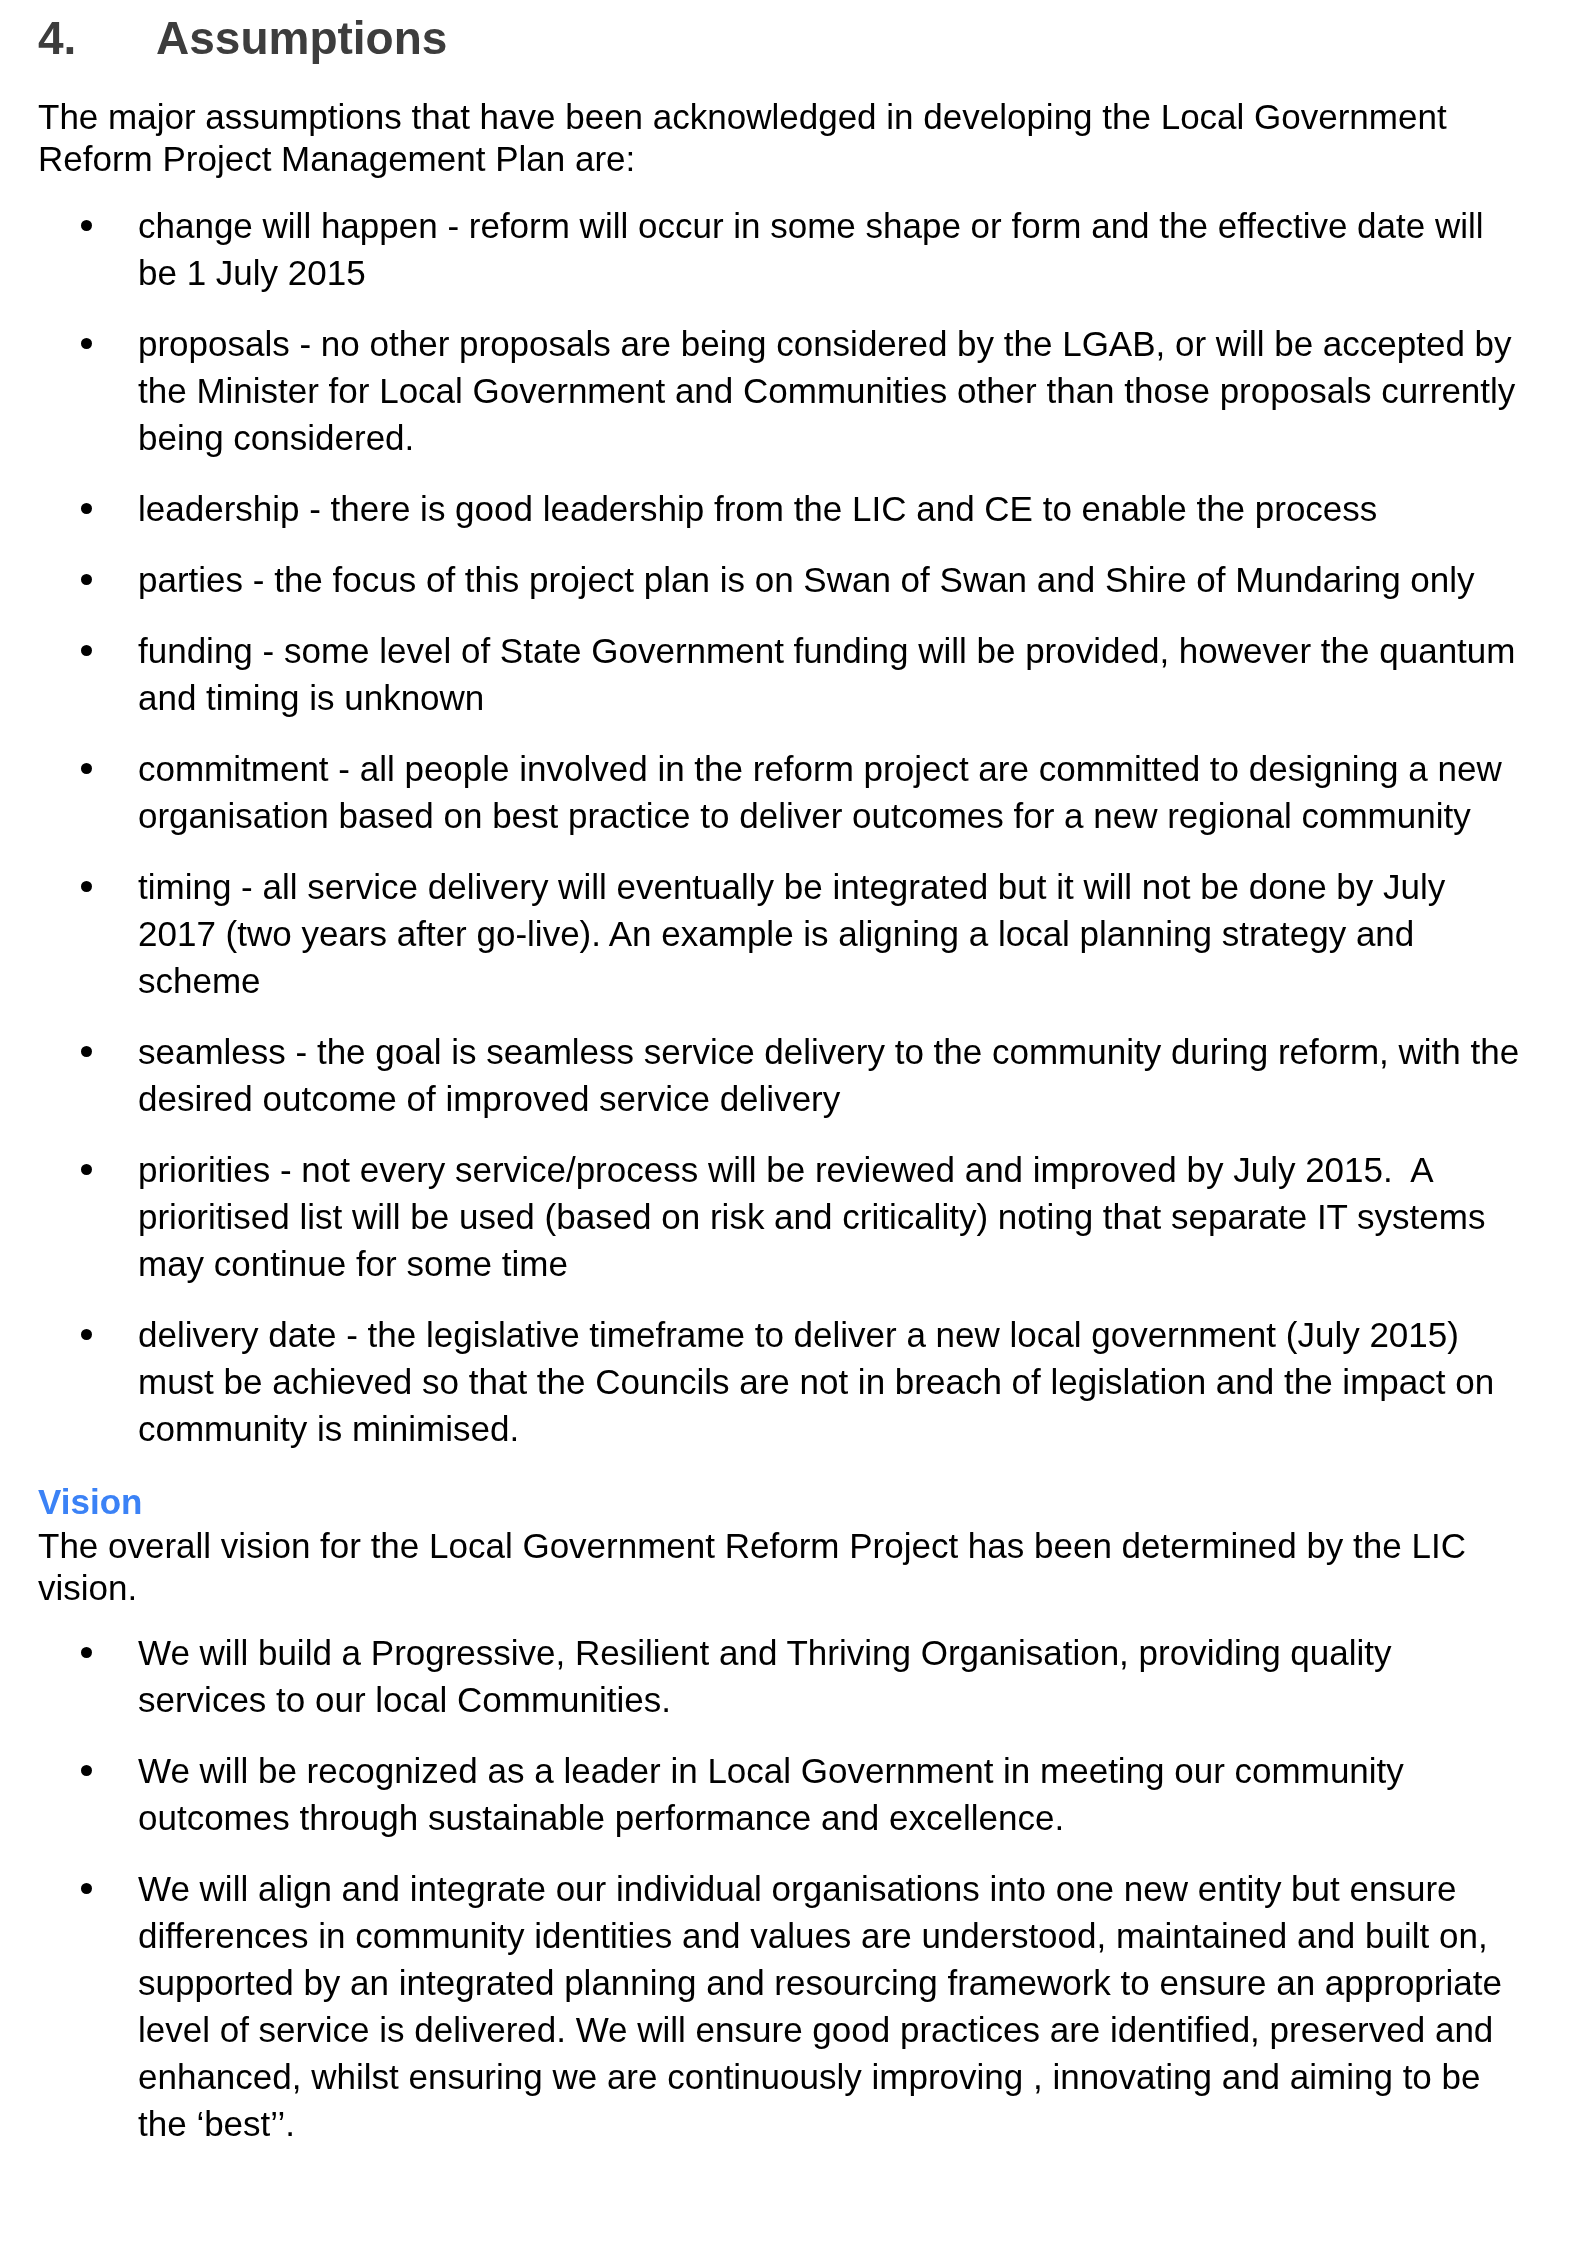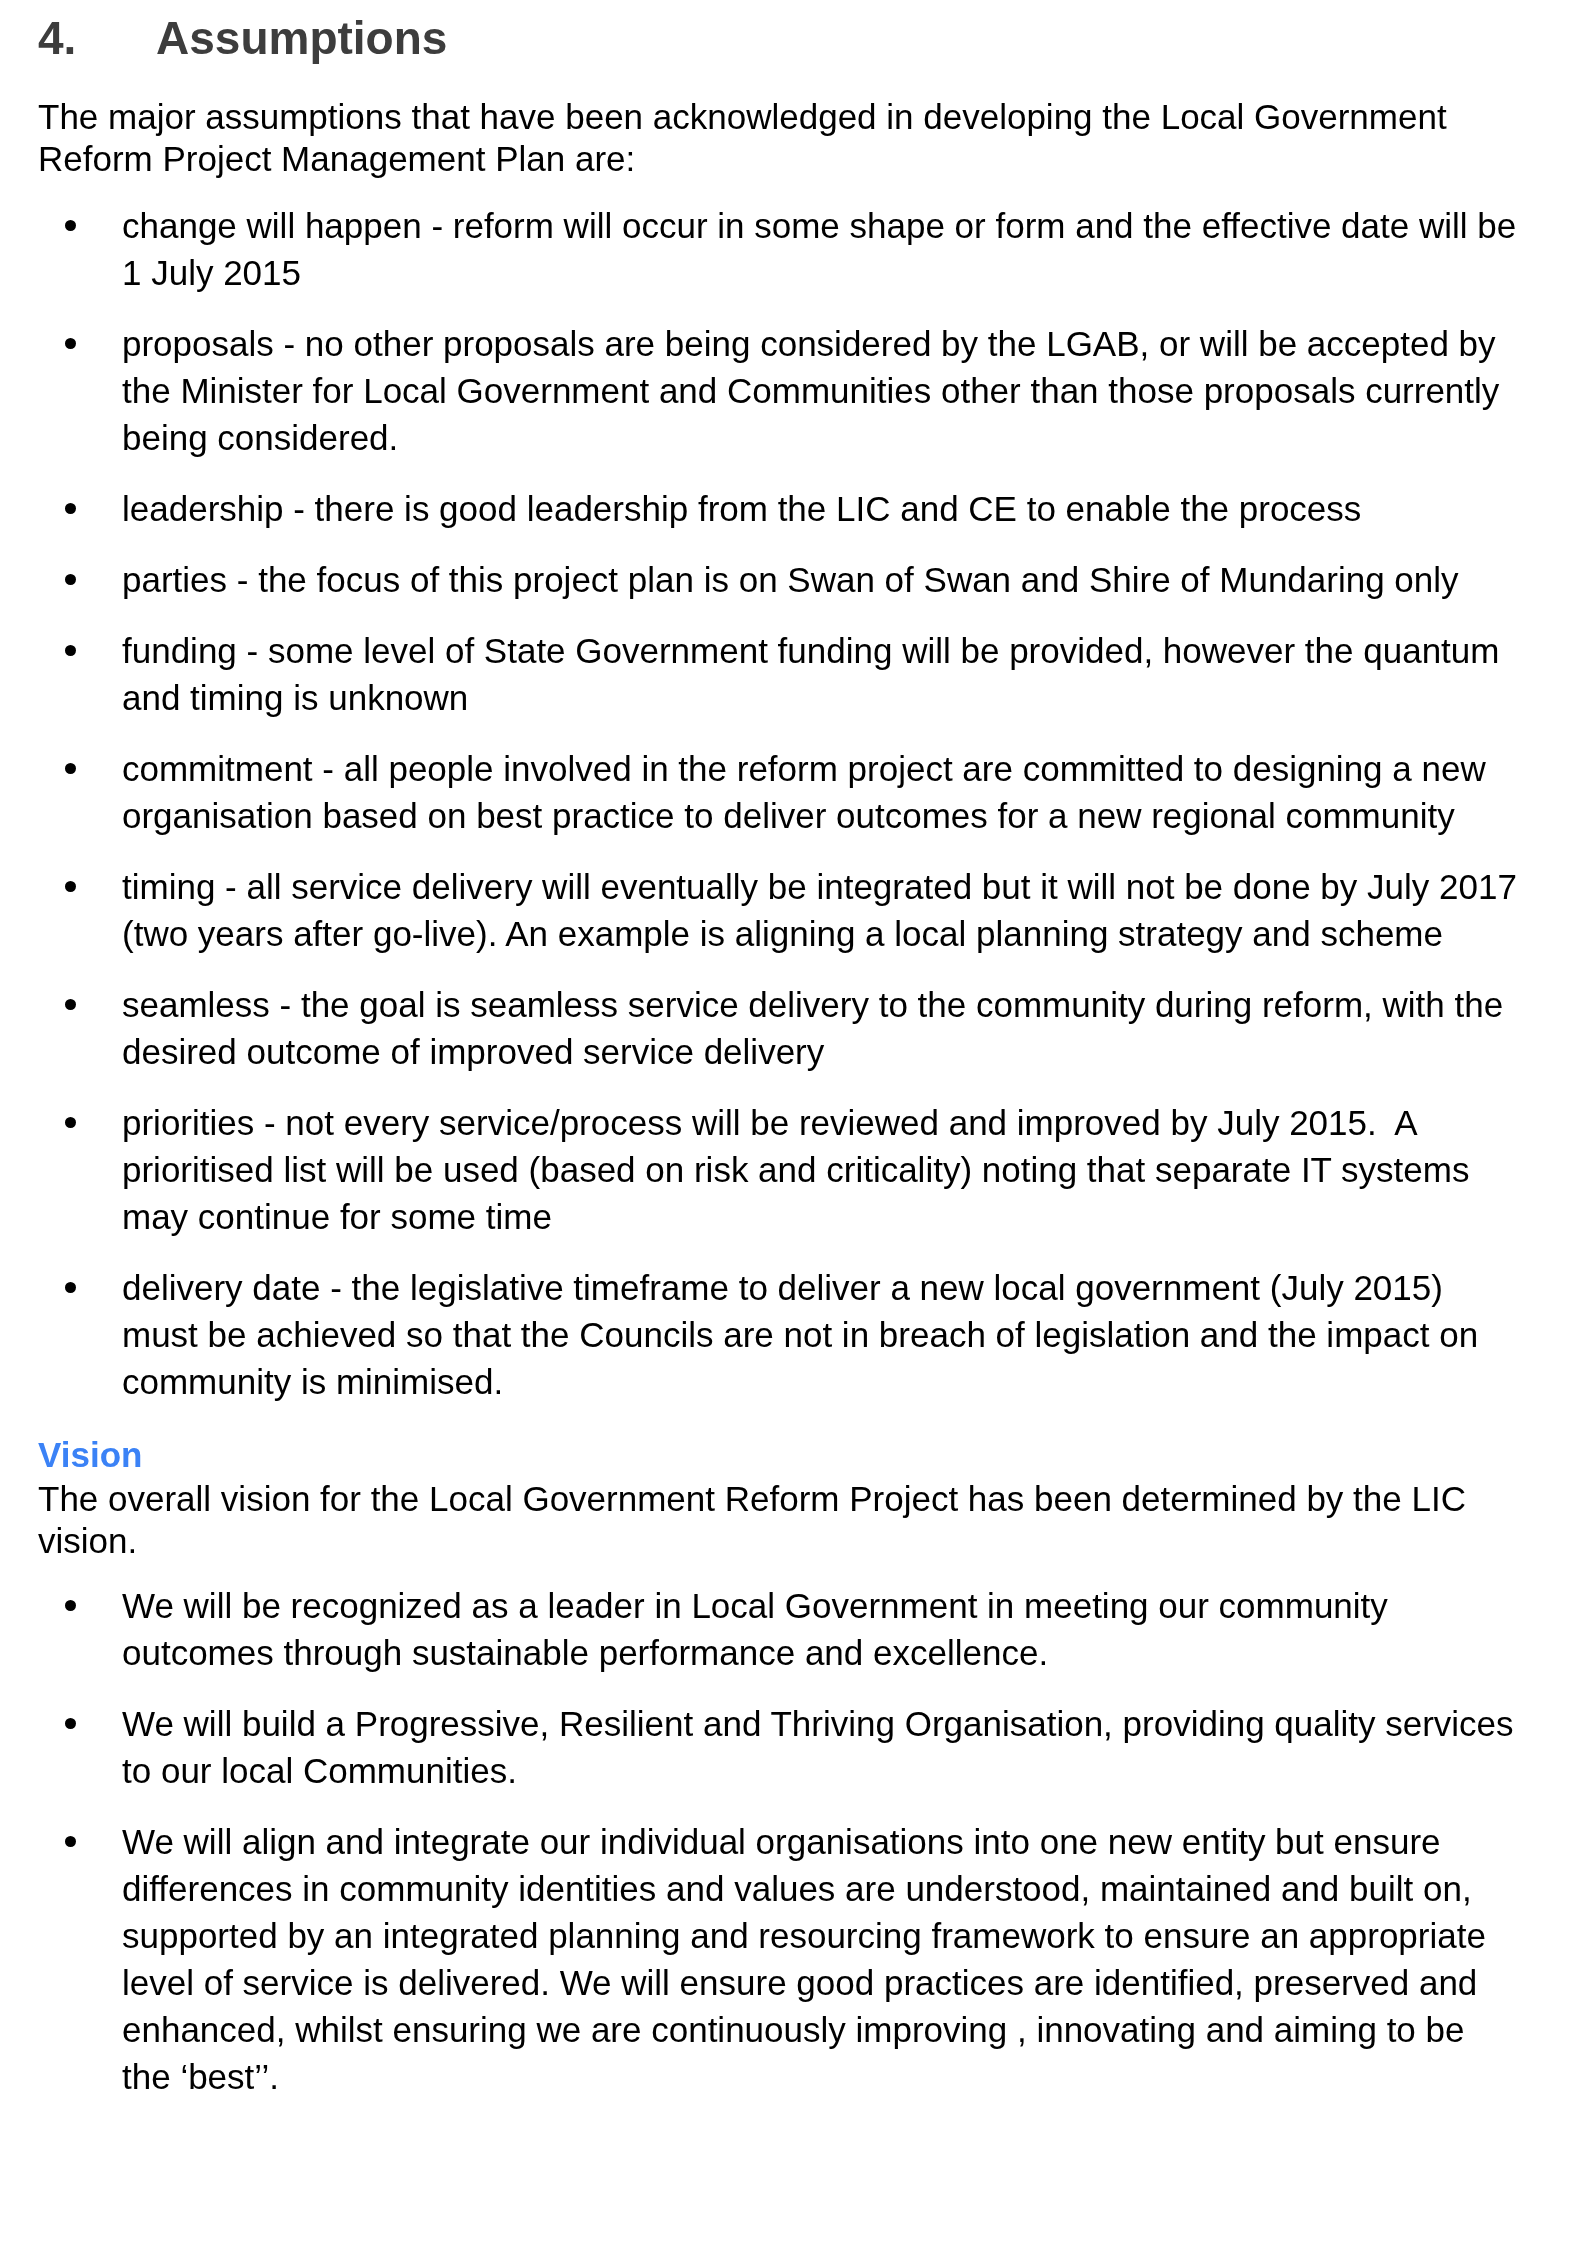--- a/index.html
+++ b/index.html
@@ -36,21 +36,21 @@
   }
   .para {
     margin: 0 0 22px 0;
     font-size: 35px;
     line-height: 42px;
     max-width: 1496px;
     white-space: pre-wrap;
   }
   .bullets {
     list-style: none;
-    margin: 0;
+    margin: 16px;
     padding: 0;
   }
   .bullet-item {
     display: flex;
     margin: 0 0 24px 0;
   }
   .bullet-item:last-child {
     margin-bottom: 0;
   }
   .dot {
@@ -138,25 +138,25 @@
     </li>
   </ul>
 
   <h2 class="vision-heading">Vision</h2>
 
   <p class="para vision-intro">The overall vision for the Local Government Reform Project has been determined by the LIC vision.</p>
 
   <ul class="bullets vision-list">
     <li class="bullet-item">
       <span class="dot"></span>
-      <span class="li-text">We will be recognized as a leader in Local Government in meeting our community outcomes through sustainable performance and excellence.</span>
+      <span class="li-text">We will build a Progressive, Resilient and Thriving Organisation, providing quality services to our local Communities.</span>
     </li>
     <li class="bullet-item">
       <span class="dot"></span>
-      <span class="li-text">We will build a Progressive, Resilient and Thriving Organisation, providing quality services to our local Communities.</span>
+      <span class="li-text">We will be recognized as a leader in Local Government in meeting our community outcomes through sustainable performance and excellence.</span>
     </li>
     <li class="bullet-item">
       <span class="dot"></span>
       <span class="li-text">We will align and integrate our individual organisations into one new entity but ensure differences in community identities and values are understood, maintained and built on, supported by an integrated planning and resourcing framework to ensure an appropriate level of service is delivered. We will ensure good practices are identified, preserved and enhanced, whilst ensuring we are continuously improving , innovating and aiming to be the ‘best’’.</span>
     </li>
   </ul>
 
 </div>
 
 </body></html>

